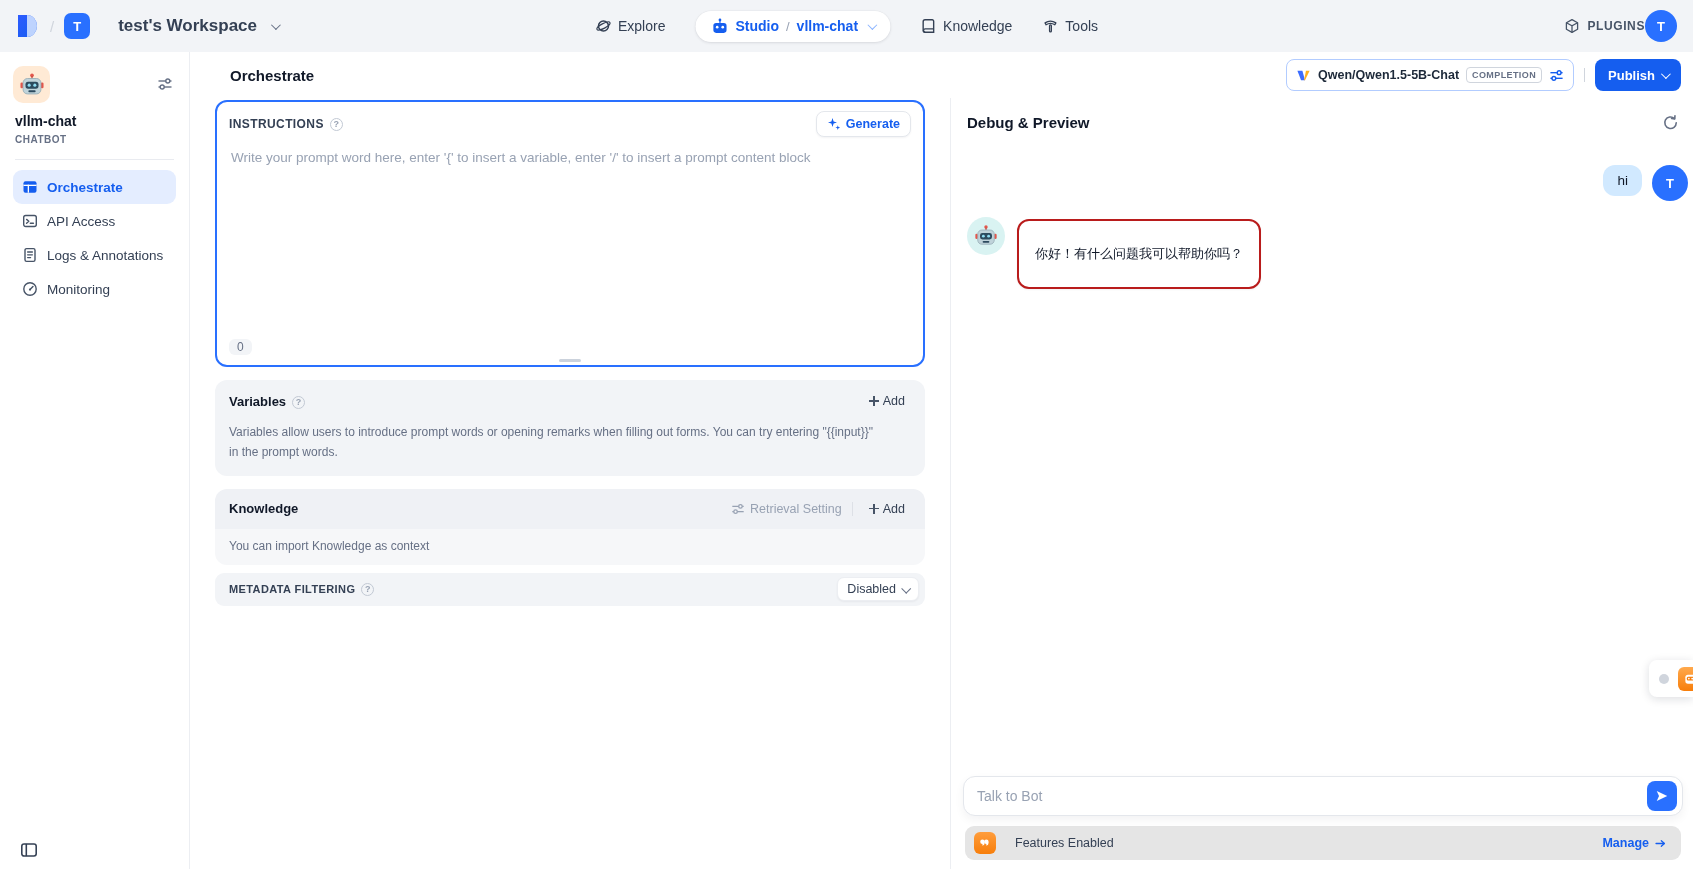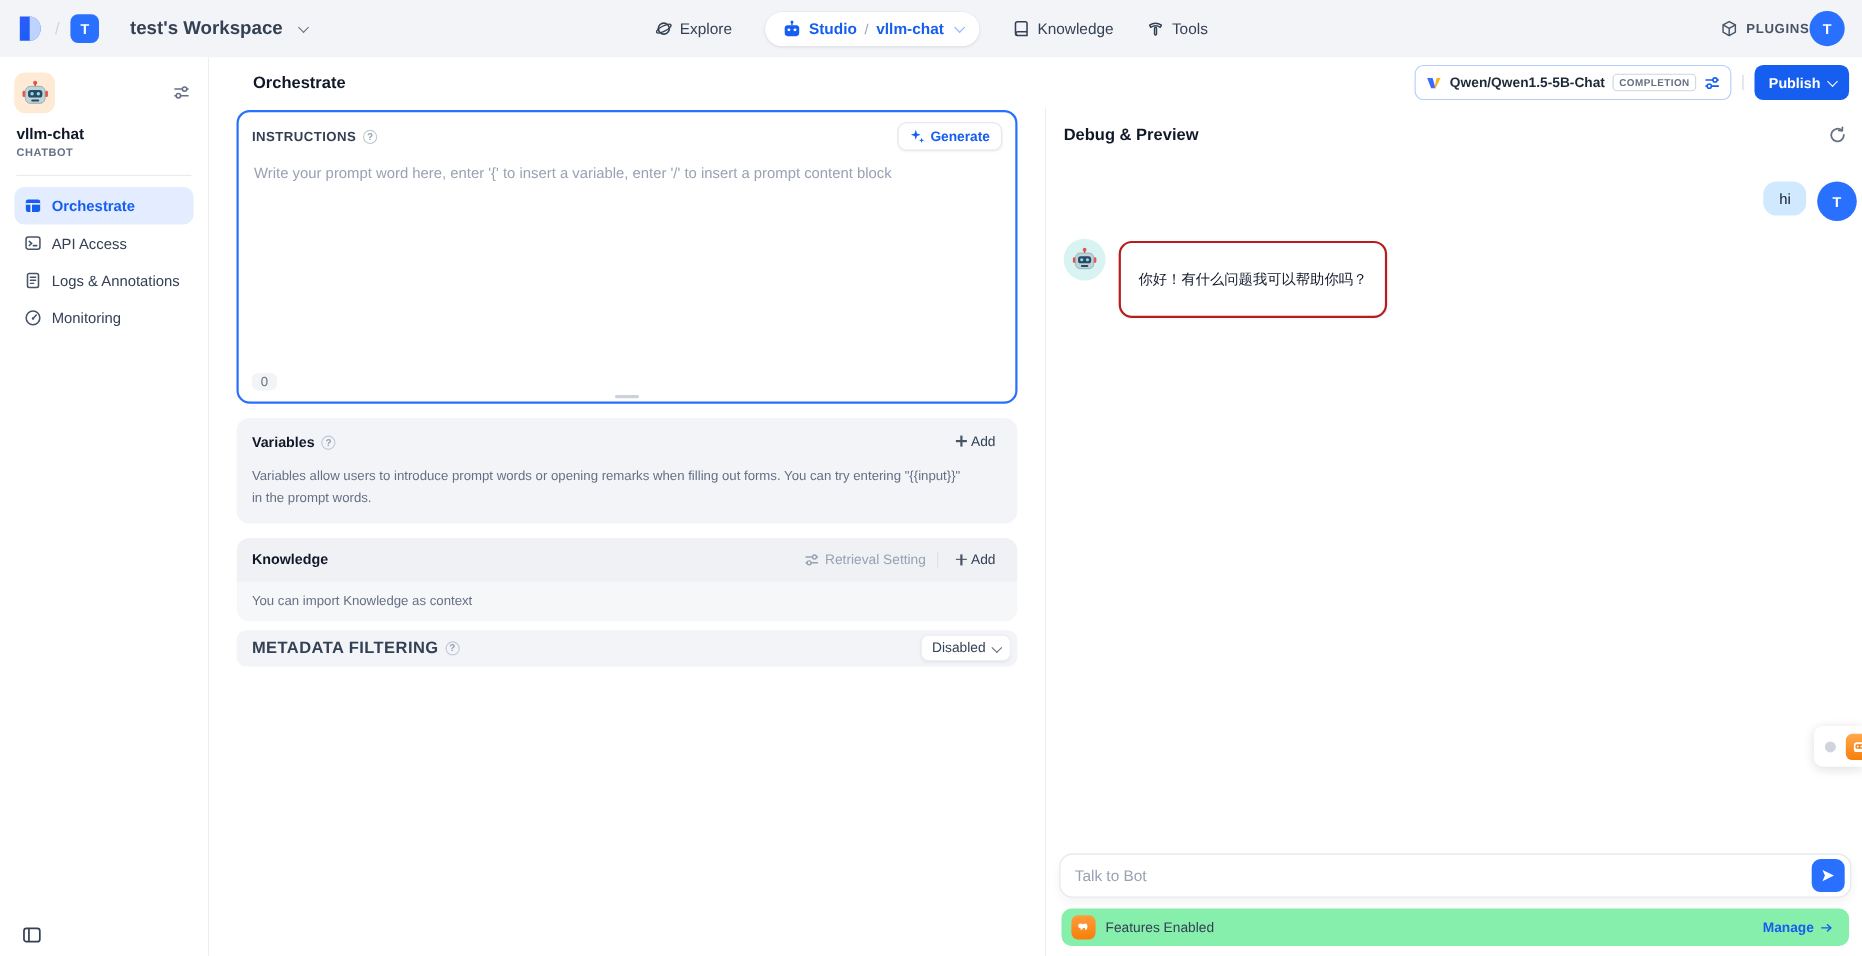--- a/index.html
+++ b/index.html
@@ -147,21 +147,21 @@
   .retrieval-btn { margin-left:auto; display:flex; align-items:center; gap:5px; font-size:12.5px;
     font-weight:500; color:#98a2b3; cursor:not-allowed; }
   .kp-sep { width:1px; height:14px; background:#dde0e6; margin:0 10px; }
   .kp-body { background:#f6f7f9; padding:10px 14px 12px; font-size:12px; color:#667085; }
 
   
   .metadata-row {
     margin-top:8px; height:33px; border-radius:9px; background:#f2f4f7;
     display:flex; align-items:center; padding:0 6px 0 14px;
   }
-  .md-title { font-size:15px; font-weight:700; letter-spacing:.4px; color:#344054;text-align:center; }
+  .md-title { font-size:11px; font-weight:700; letter-spacing:.4px; color:#344054;text-align:center; }
   .disabled-btn {
     margin-left:auto; background:#fff; border-radius:7px; border:1px solid #eceef2;
     box-shadow:0 1px 2px rgba(16,24,40,.05); display:flex; align-items:center; gap:6px;
     padding:4px 9px; font-size:12.5px; font-weight:500; color:#344054; cursor:pointer;
   }
   .disabled-btn .chev { border-color:#667085; margin-left:0; transform:rotate(45deg) translateY(-1px); }
 
   
   .debug-header { display:flex; align-items:center; padding:16px 14px 6px 16px; }
   .debug-title { font-size:15px; font-weight:700; color:#101828; }
@@ -206,22 +206,22 @@
     color:#101828; outline:none; caret-color:#344054;
     font-family:"Liberation Sans","DejaVu Sans",sans-serif;
   }
   .talk-input::placeholder { color:#98a2b3; }
   .send-btn {
     position:absolute; right:6px; top:5px; width:30px; height:30px; border-radius:8px;
     background:#2970ff; border:none; display:flex; align-items:center; justify-content:center;
     cursor:pointer;
   }
   .features-bar {
-    margin:10px 2px 0; height:34px; border-radius:9px; background:#86efac;
-    display:flex; align-items:center; padding:0 14px 0 9px; gap:9px;
+    margin:10px 2px 0; height:34px; border-radius:9px; background:#e5e5e5;
+    display:flex; align-items:center; padding:0 14px 0 9px; gap:19px;
   }
   .feature-icon {
     width:22px; height:22px; border-radius:6px;
     background:linear-gradient(180deg,#ff9d3c,#f77e0b);
     display:flex; align-items:center; justify-content:center;
   }
   .features-label { font-size:12.5px; font-weight:500; color:#344054; }
   .manage-link { margin-left:auto; display:flex; align-items:center; gap:5px; font-size:12.5px;
     font-weight:600; color:#155eef; cursor:pointer; }
   .footer-gap { height:9px; }

